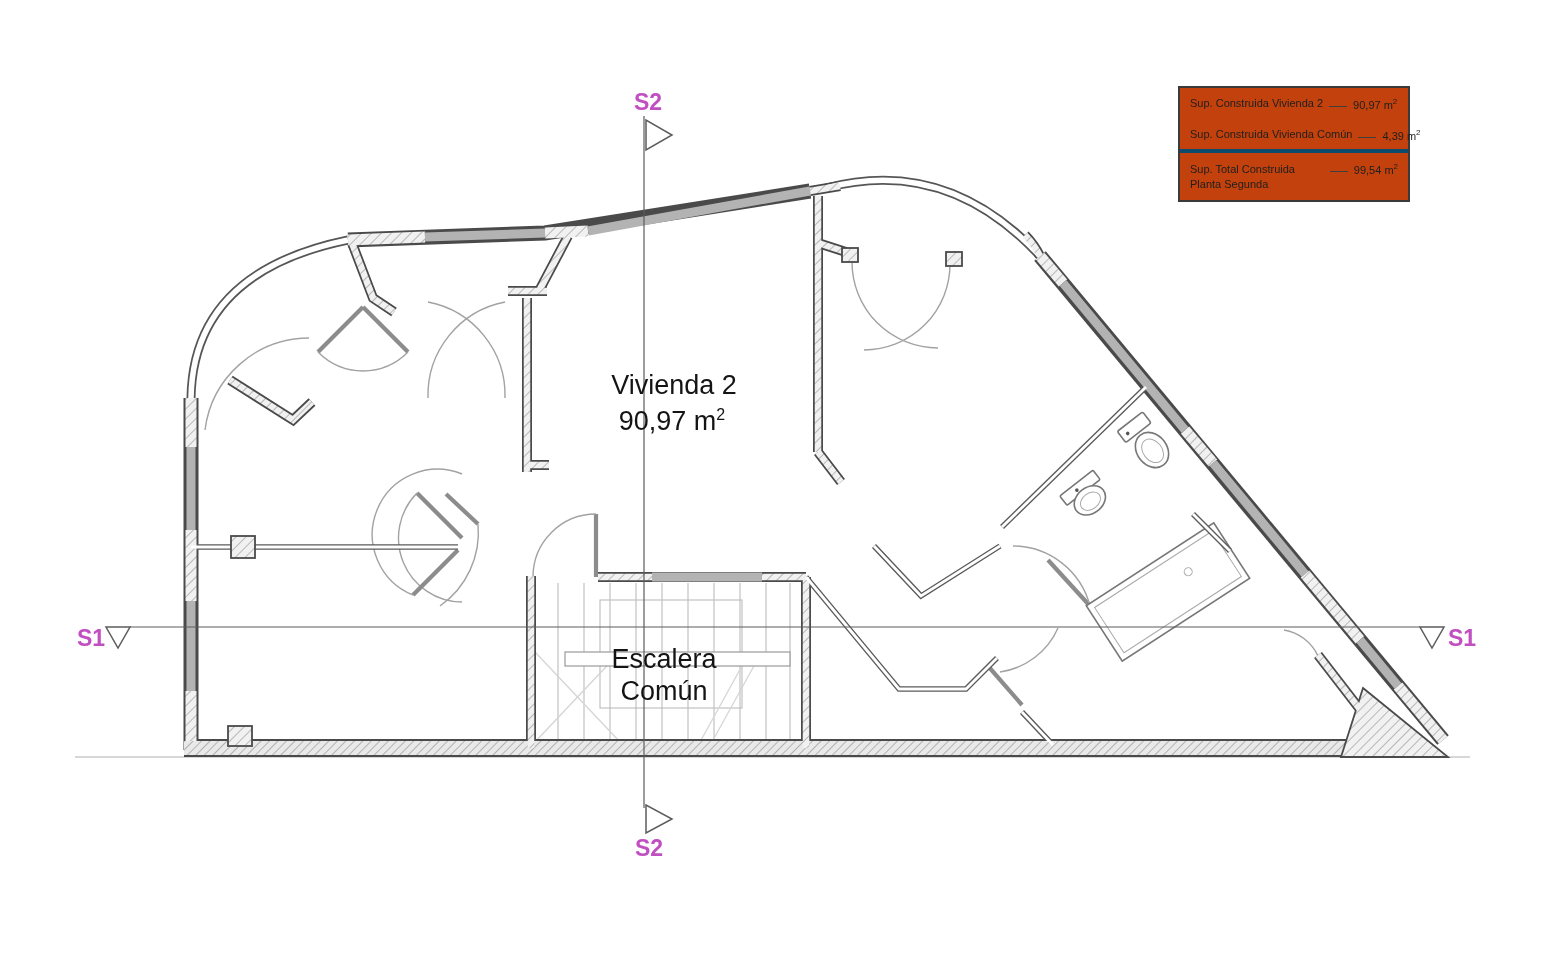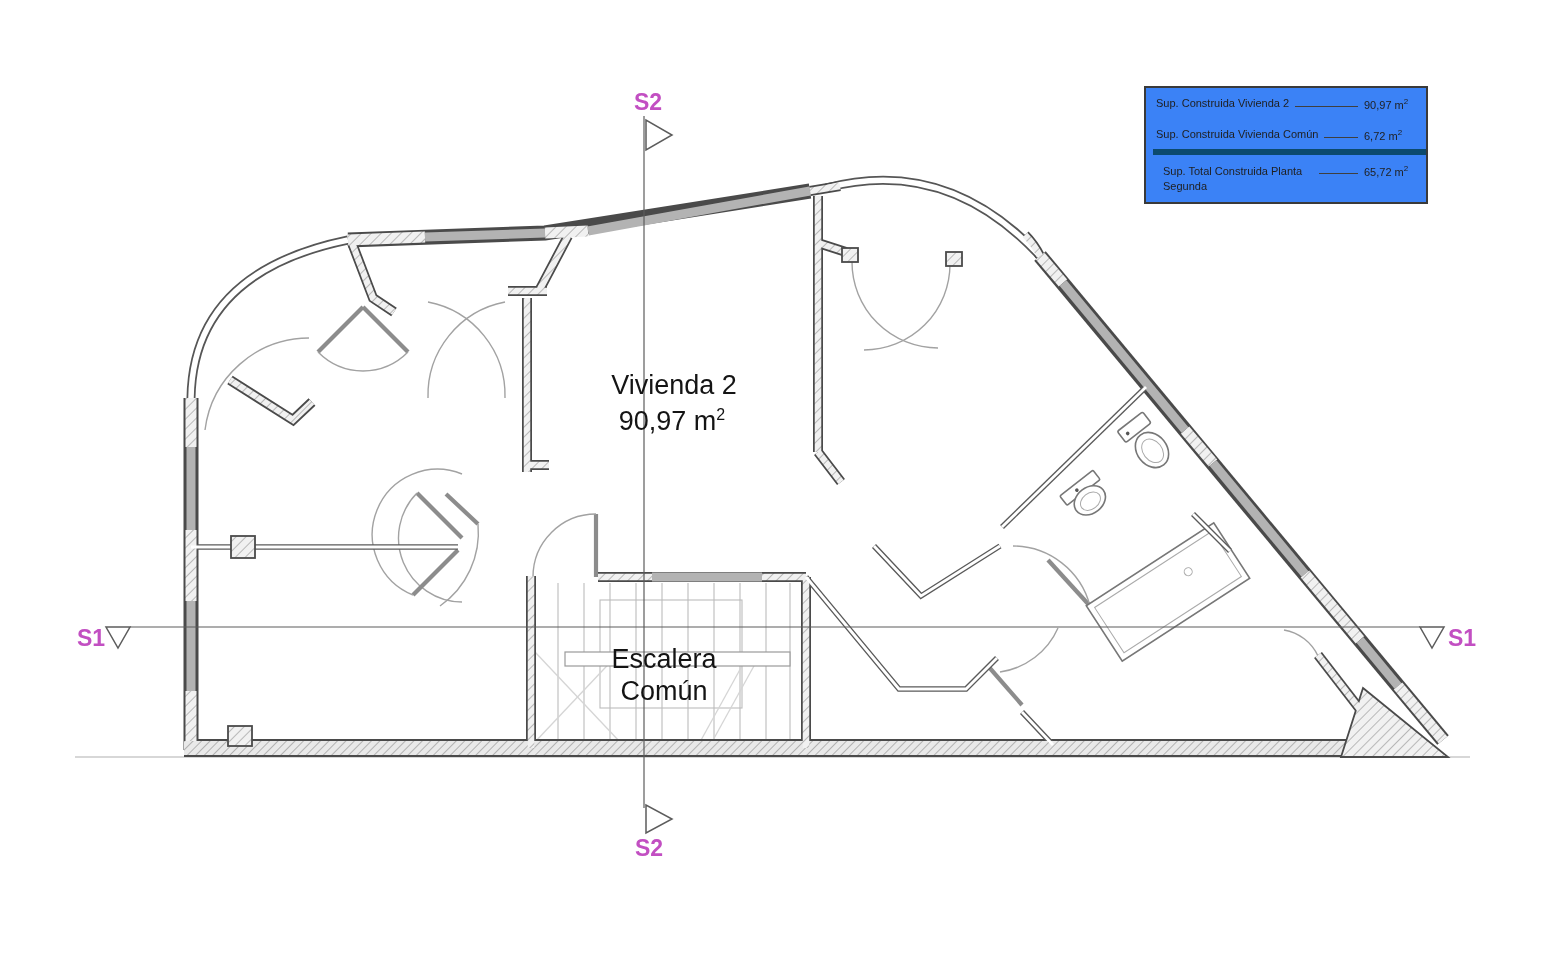--- a/index.html
+++ b/index.html
@@ -26,24 +26,24 @@
   .fixt{stroke:#777;stroke-width:1.6;fill:#fff;}
   .fixti{stroke:#aaa;stroke-width:1;fill:none;}
   .sec{stroke:#5c5c5c;stroke-width:1.2;fill:none;}
   .tri{fill:#fff;stroke:#5c5c5c;stroke-width:1.5;}
   .ground{stroke:#b0b0b0;stroke-width:1.2;}
   .hblock{fill:url(#hatch);stroke:#4a4a4a;stroke-width:1.8;}
   .roomlabel{font-family:"Liberation Sans",sans-serif;font-size:27px;fill:#141414;text-anchor:middle;}
   .seclabel{font-family:"Liberation Sans",sans-serif;font-size:23px;font-weight:700;fill:#c24fc2;text-anchor:middle;}
 
   
-  .legend{position:absolute;left:1144px;top:86px;width:284px;border:2px solid #3a3a3a;
-          background:#3b82f6;color:#1f1f1f;font-size:11px;box-sizing:border-box;}
+  .legend{position:absolute;left:1178px;top:86px;width:232px;border:2px solid #3a3a3a;
+          background:#c2410c;color:#1f1f1f;font-size:11px;box-sizing:border-box;}
   .lgrow{display:flex;align-items:flex-start;padding:9px 10px 8px 10px;}
-  .lgrow.total{border-top:6px solid #0c4a6e;margin-left:7px;}
+  .lgrow.total{border-top:4px solid #0c4a6e;}
   .lglabel{white-space:nowrap;}
   .lglabel.wrap{white-space:normal;max-width:150px;line-height:1.35;}
   .lglead{flex:1;border-bottom:1.2px solid #3f3f3f;margin:0 6px;height:9px;min-width:18px;}
   .lgval{white-space:nowrap;width:52px;}
   .lgval sup{font-size:8px;}
 </style>
 </head>
 <body>
 
 <div class="canvas">
@@ -231,22 +231,22 @@
 
 <div class="legend">
   <div class="lgrow">
     <span class="lglabel">Sup. Construida Vivienda 2</span>
     <span class="lglead"></span>
     <span class="lgval"><span>90,97 m</span><sup>2</sup></span>
   </div>
   <div class="lgrow">
     <span class="lglabel">Sup. Construida Vivienda Común</span>
     <span class="lglead"></span>
-    <span class="lgval"><span>6,72 m</span><sup>2</sup></span>
+    <span class="lgval"><span>4,39 m</span><sup>2</sup></span>
   </div>
   <div class="lgrow total">
     <span class="lglabel wrap">Sup. Total Construida Planta Segunda</span>
     <span class="lglead"></span>
-    <span class="lgval"><span>65,72 m</span><sup>2</sup></span>
+    <span class="lgval"><span>99,54 m</span><sup>2</sup></span>
   </div>
 </div>
 
 </div>
 
 </body></html>

